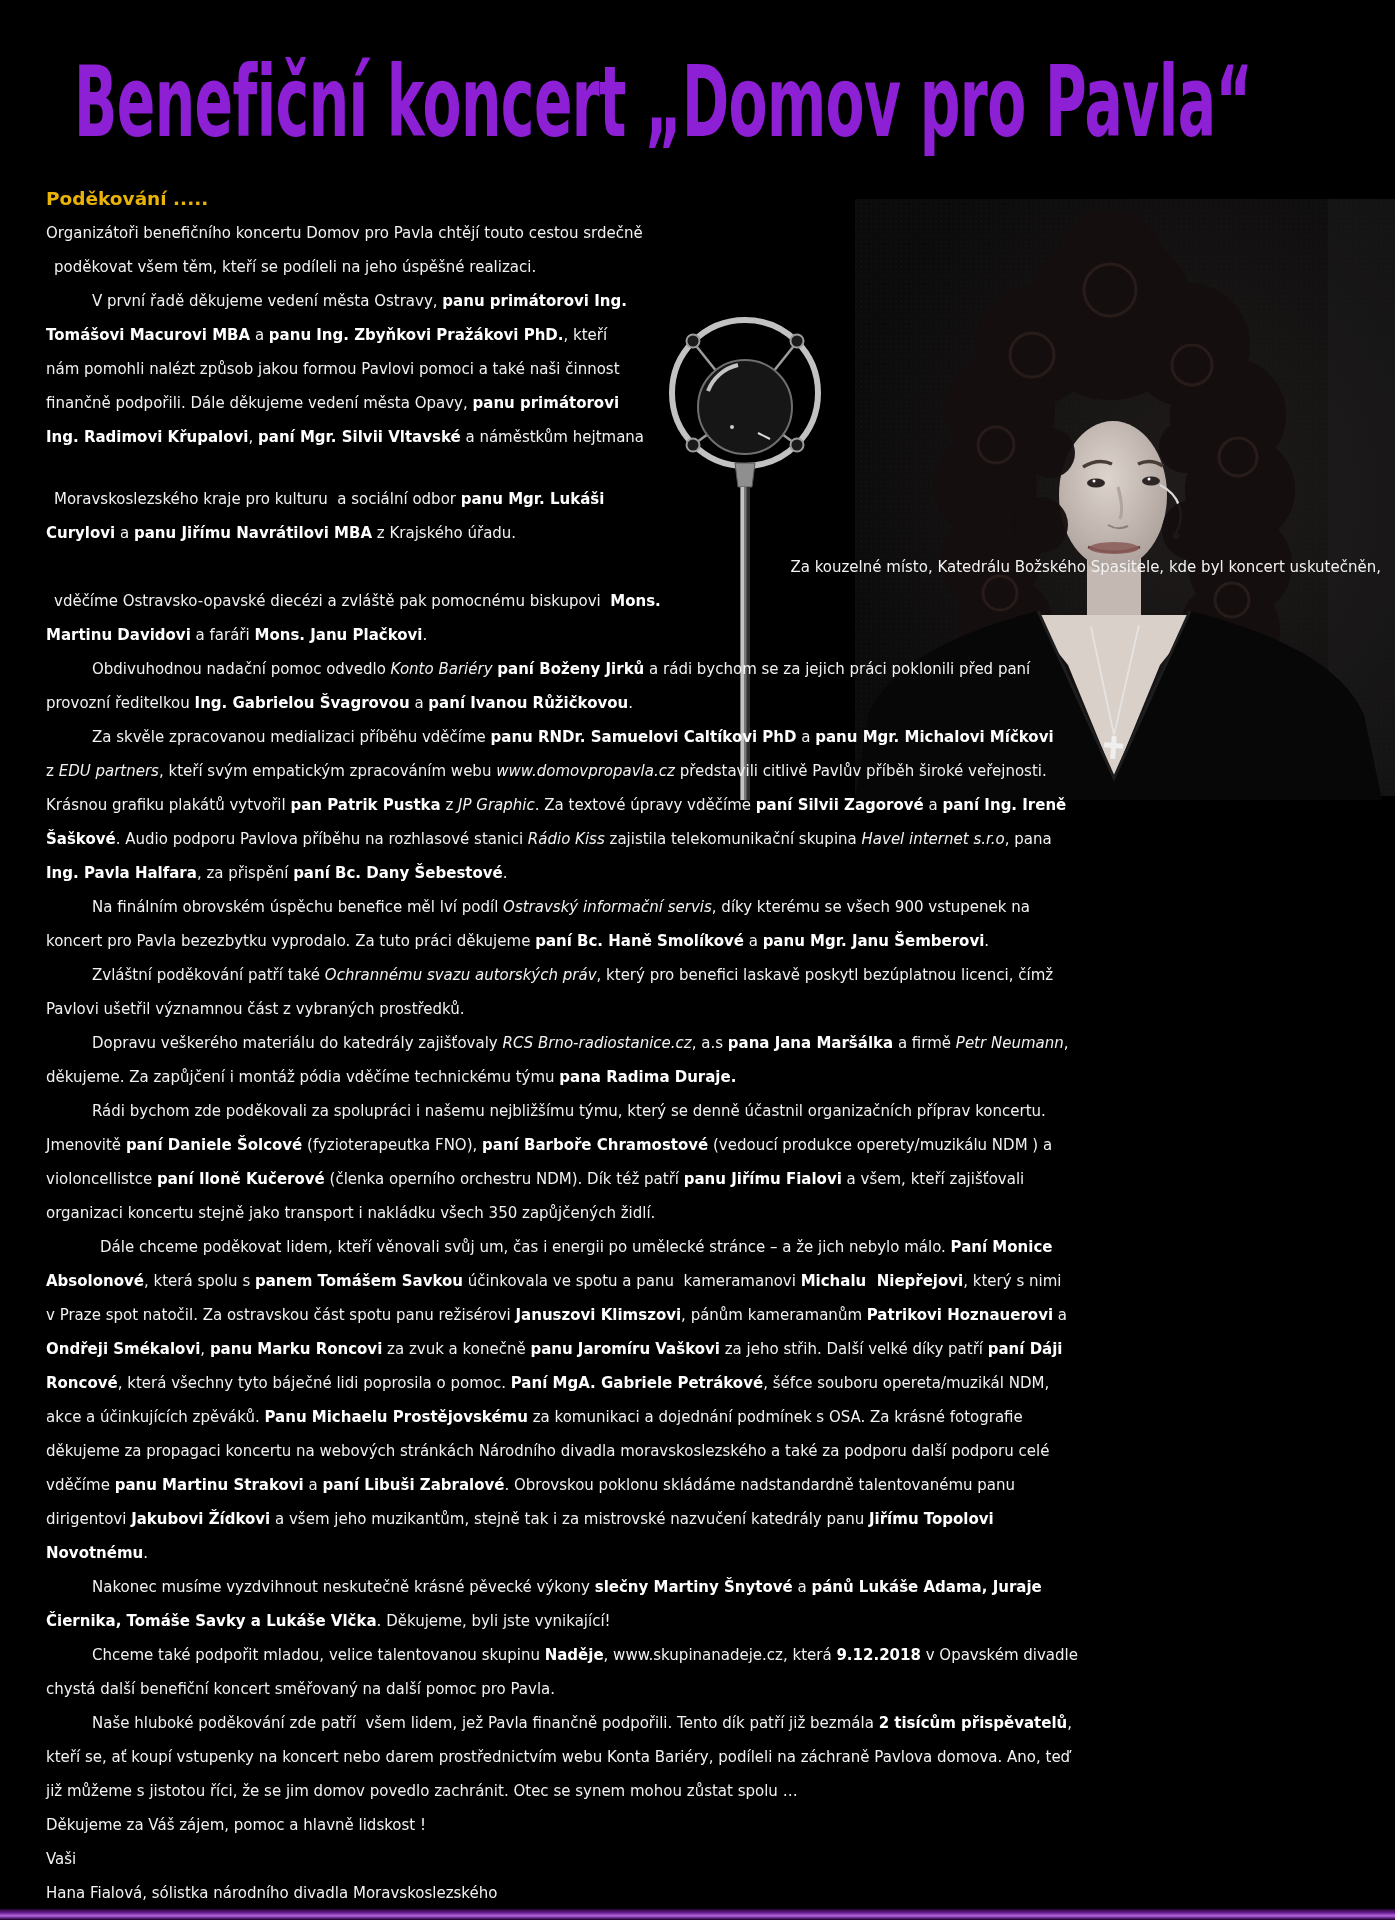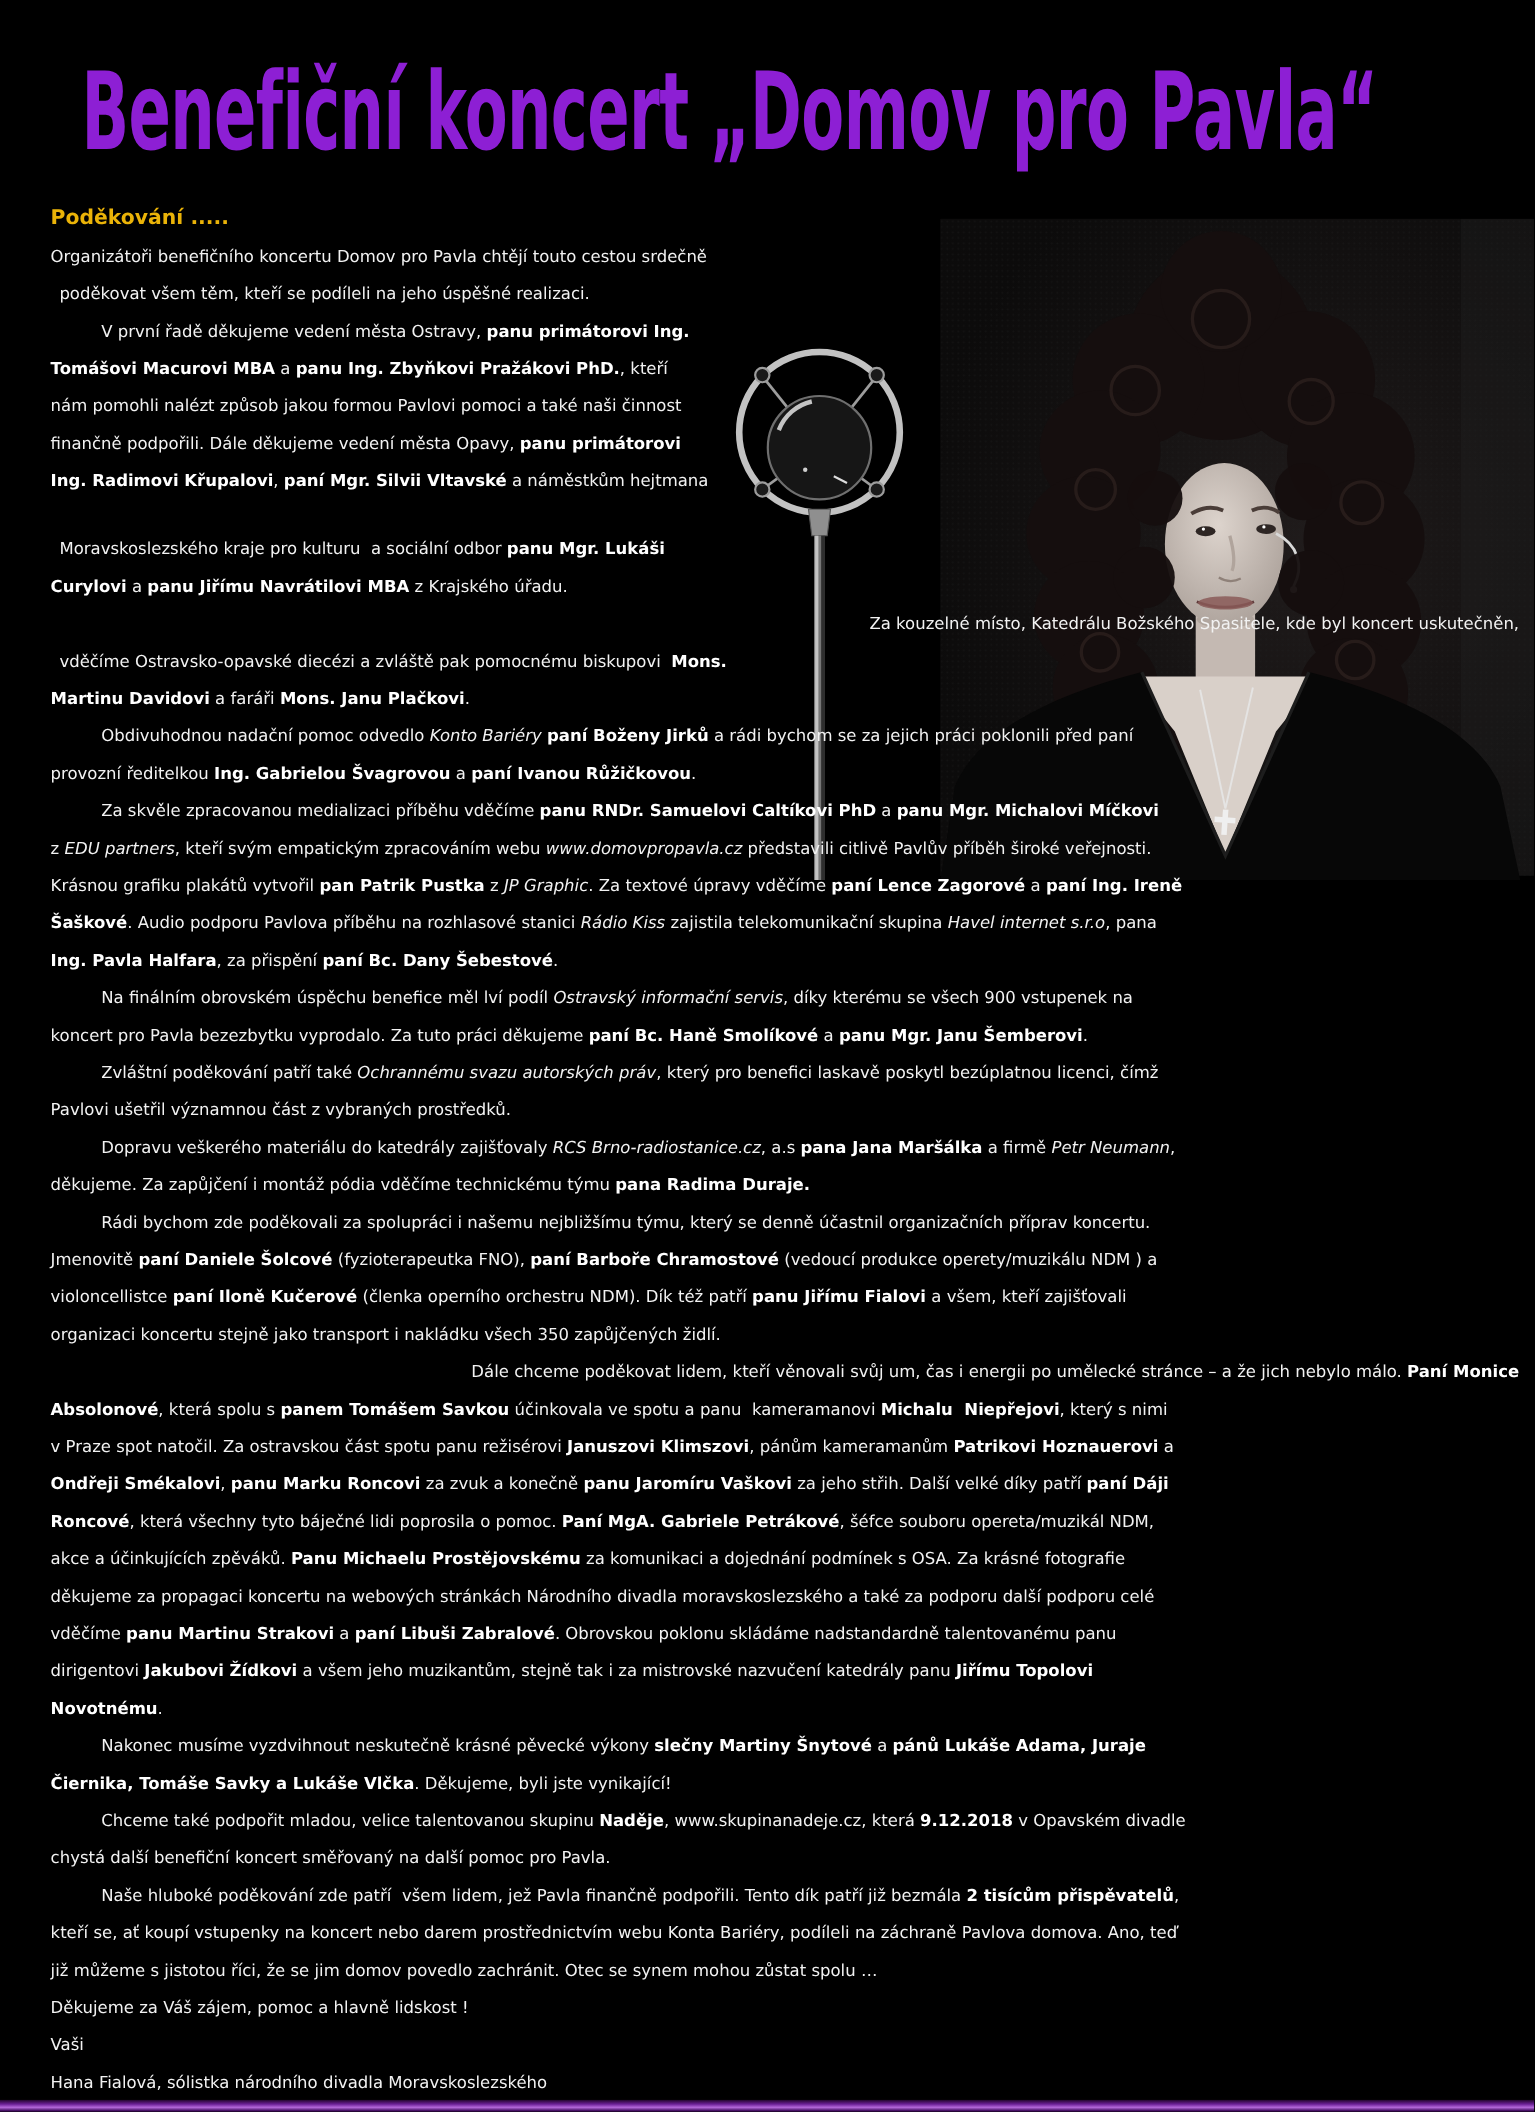--- a/index.html
+++ b/index.html
@@ -157,34 +157,34 @@
       <div class="line"><span class="seg-b">Ing. Radimovi Křupalovi</span><span>, </span><span class="seg-b">paní Mgr. Silvii Vltavské</span><span> a náměstkům hejtmana</span></div>
       <div class="line" style="padding-left: 8px; margin-top: 28px;"><span>Moravskoslezského kraje pro kulturu  a sociální odbor </span><span class="seg-b">panu Mgr. Lukáši</span></div>
       <div class="line"><span class="seg-b">Curylovi</span><span> a </span><span class="seg-b">panu Jiřímu Navrátilovi MBA</span><span> z Krajského úřadu.</span></div>
       <div class="line" style="padding-left: 52px; text-align: right;"><span>Za kouzelné místo, Katedrálu Božského Spasitele, kde byl koncert uskutečněn,</span></div>
       <div class="line" style="padding-left: 8px;"><span>vděčíme Ostravsko-opavské diecézi a zvláště pak pomocnému biskupovi  </span><span class="seg-b">Mons.</span></div>
       <div class="line"><span class="seg-b">Martinu Davidovi</span><span> a faráři </span><span class="seg-b">Mons. Janu Plačkovi</span><span>.</span></div>
       <div class="line" style="padding-left: 46px;"><span>Obdivuhodnou nadační pomoc odvedlo </span><span class="seg-i">Konto Bariéry</span><span> </span><span class="seg-b">paní Boženy Jirků</span><span> a rádi bychom se za jejich práci poklonili před paní</span></div>
       <div class="line"><span>provozní ředitelkou </span><span class="seg-b">Ing. Gabrielou Švagrovou</span><span> a </span><span class="seg-b">paní Ivanou Růžičkovou</span><span>.</span></div>
       <div class="line" style="padding-left: 46px;"><span>Za skvěle zpracovanou medializaci příběhu vděčíme </span><span class="seg-b">panu RNDr. Samuelovi Caltíkovi PhD</span><span> a </span><span class="seg-b">panu Mgr. Michalovi Míčkovi</span></div>
       <div class="line"><span>z </span><span class="seg-i">EDU partners</span><span>, kteří svým empatickým zpracováním webu </span><span class="seg-i">www.domovpropavla.cz</span><span> představili citlivě Pavlův příběh široké veřejnosti.</span></div>
-      <div class="line"><span>Krásnou grafiku plakátů vytvořil </span><span class="seg-b">pan Patrik Pustka</span><span> z </span><span class="seg-i">JP Graphic</span><span>. Za textové úpravy vděčíme </span><span class="seg-b">paní Lence Zagorové</span><span> a </span><span class="seg-b">paní Ing. Ireně</span></div>
+      <div class="line"><span>Krásnou grafiku plakátů vytvořil </span><span class="seg-b">pan Patrik Pustka</span><span> z </span><span class="seg-i">JP Graphic</span><span>. Za textové úpravy vděčíme </span><span class="seg-b">paní Silvii Zagorové</span><span> a </span><span class="seg-b">paní Ing. Ireně</span></div>
       <div class="line"><span class="seg-b">Šaškové</span><span>. Audio podporu Pavlova příběhu na rozhlasové stanici </span><span class="seg-i">Rádio Kiss</span><span> zajistila telekomunikační skupina </span><span class="seg-i">Havel internet s.r.o</span><span>, pana</span></div>
       <div class="line"><span class="seg-b">Ing. Pavla Halfara</span><span>, za přispění </span><span class="seg-b">paní Bc. Dany Šebestové</span><span>.</span></div>
       <div class="line" style="padding-left: 46px;"><span>Na finálním obrovském úspěchu benefice měl lví podíl </span><span class="seg-i">Ostravský informační servis</span><span>, díky kterému se všech 900 vstupenek na</span></div>
       <div class="line"><span>koncert pro Pavla bezezbytku vyprodalo. Za tuto práci děkujeme </span><span class="seg-b">paní Bc. Haně Smolíkové</span><span> a </span><span class="seg-b">panu Mgr. Janu Šemberovi</span><span>.</span></div>
       <div class="line" style="padding-left: 46px;"><span>Zvláštní poděkování patří také </span><span class="seg-i">Ochrannému svazu autorských práv</span><span>, který pro benefici laskavě poskytl bezúplatnou licenci, čímž</span></div>
       <div class="line"><span>Pavlovi ušetřil významnou část z vybraných prostředků.</span></div>
       <div class="line" style="padding-left: 46px;"><span>Dopravu veškerého materiálu do katedrály zajišťovaly </span><span class="seg-i">RCS Brno-radiostanice.cz</span><span>, a.s </span><span class="seg-b">pana Jana Maršálka</span><span> a firmě </span><span class="seg-i">Petr Neumann</span><span>,</span></div>
       <div class="line"><span>děkujeme. Za zapůjčení i montáž pódia vděčíme technickému týmu </span><span class="seg-b">pana Radima Duraje.</span></div>
       <div class="line" style="padding-left: 46px;"><span>Rádi bychom zde poděkovali za spolupráci i našemu nejbližšímu týmu, který se denně účastnil organizačních příprav koncertu.</span></div>
       <div class="line"><span>Jmenovitě </span><span class="seg-b">paní Daniele Šolcové</span><span> (fyzioterapeutka FNO), </span><span class="seg-b">paní Barboře Chramostové</span><span> (vedoucí produkce operety/muzikálu NDM ) a</span></div>
       <div class="line"><span>violoncellistce </span><span class="seg-b">paní Iloně Kučerové</span><span> (členka operního orchestru NDM). Dík též patří </span><span class="seg-b">panu Jiřímu Fialovi</span><span> a všem, kteří zajišťovali</span></div>
       <div class="line"><span>organizaci koncertu stejně jako transport i nakládku všech 350 zapůjčených židlí.</span></div>
-      <div class="line" style="padding-left: 54px; text-align: right;"><span>Dále chceme poděkovat lidem, kteří věnovali svůj um, čas i energii po umělecké stránce – a že jich nebylo málo. </span><span class="seg-b">Paní Monice</span></div>
+      <div class="line" style="padding-left: 54px;"><span>Dále chceme poděkovat lidem, kteří věnovali svůj um, čas i energii po umělecké stránce – a že jich nebylo málo. </span><span class="seg-b">Paní Monice</span></div>
       <div class="line"><span class="seg-b">Absolonové</span><span>, která spolu s </span><span class="seg-b">panem Tomášem Savkou</span><span> účinkovala ve spotu a panu  kameramanovi </span><span class="seg-b">Michalu  Niepřejovi</span><span>, který s nimi</span></div>
       <div class="line"><span>v Praze spot natočil. Za ostravskou část spotu panu režisérovi </span><span class="seg-b">Januszovi Klimszovi</span><span>, pánům kameramanům </span><span class="seg-b">Patrikovi Hoznauerovi</span><span> a</span></div>
       <div class="line"><span class="seg-b">Ondřeji Smékalovi</span><span>, </span><span class="seg-b">panu Marku Roncovi</span><span> za zvuk a konečně </span><span class="seg-b">panu Jaromíru Vaškovi</span><span> za jeho střih. Další velké díky patří </span><span class="seg-b">paní Dáji</span></div>
       <div class="line"><span class="seg-b">Roncové</span><span>, která všechny tyto báječné lidi poprosila o pomoc. </span><span class="seg-b">Paní MgA. Gabriele Petrákové</span><span>, šéfce souboru opereta/muzikál NDM,</span></div>
       <div class="line"><span>akce a účinkujících zpěváků. </span><span class="seg-b">Panu Michaelu Prostějovskému</span><span> za komunikaci a dojednání podmínek s OSA. Za krásné fotografie</span></div>
       <div class="line"><span>děkujeme za propagaci koncertu na webových stránkách Národního divadla moravskoslezského a také za podporu další podporu celé</span></div>
       <div class="line"><span>vděčíme </span><span class="seg-b">panu Martinu Strakovi</span><span> a </span><span class="seg-b">paní Libuši Zabralové</span><span>. Obrovskou poklonu skládáme nadstandardně talentovanému panu</span></div>
       <div class="line"><span>dirigentovi </span><span class="seg-b">Jakubovi Žídkovi</span><span> a všem jeho muzikantům, stejně tak i za mistrovské nazvučení katedrály panu </span><span class="seg-b">Jiřímu Topolovi</span></div>
       <div class="line"><span class="seg-b">Novotnému</span><span>.</span></div>
       <div class="line" style="padding-left: 46px;"><span>Nakonec musíme vyzdvihnout neskutečně krásné pěvecké výkony </span><span class="seg-b">slečny Martiny Šnytové</span><span> a </span><span class="seg-b">pánů Lukáše Adama, Juraje</span></div>

